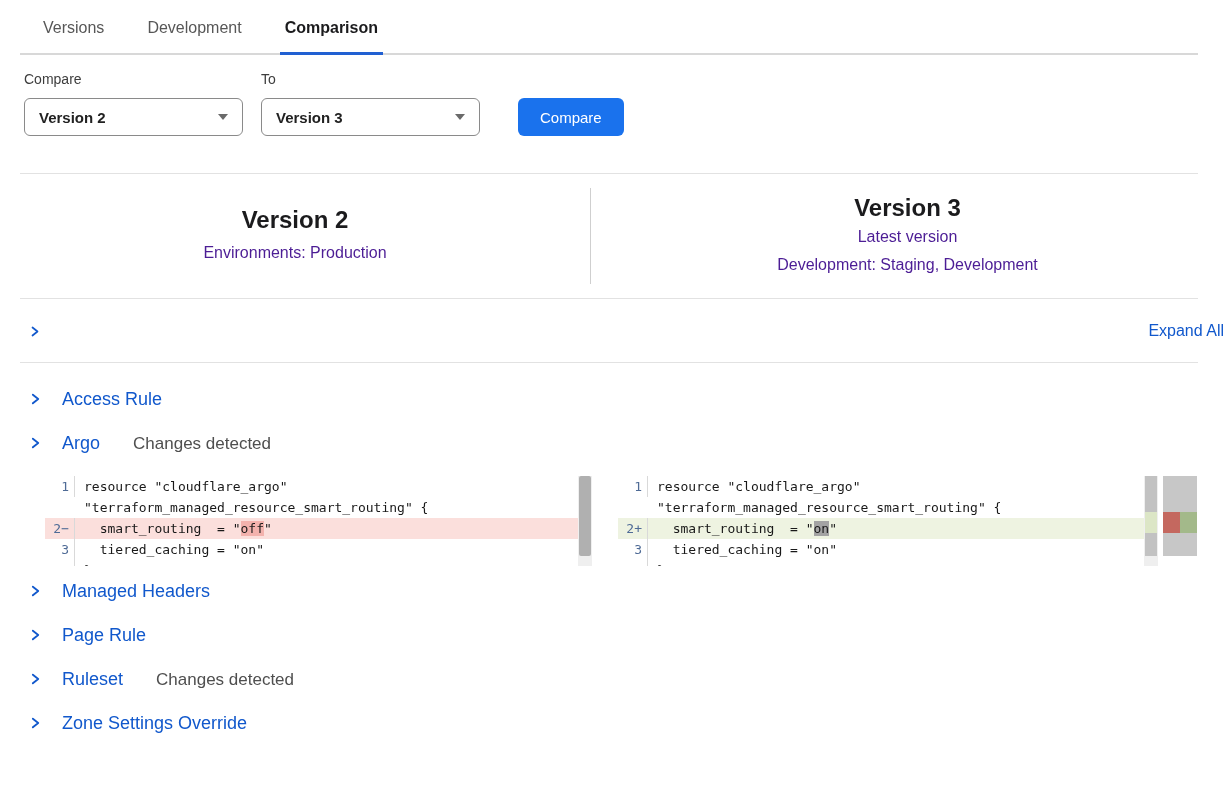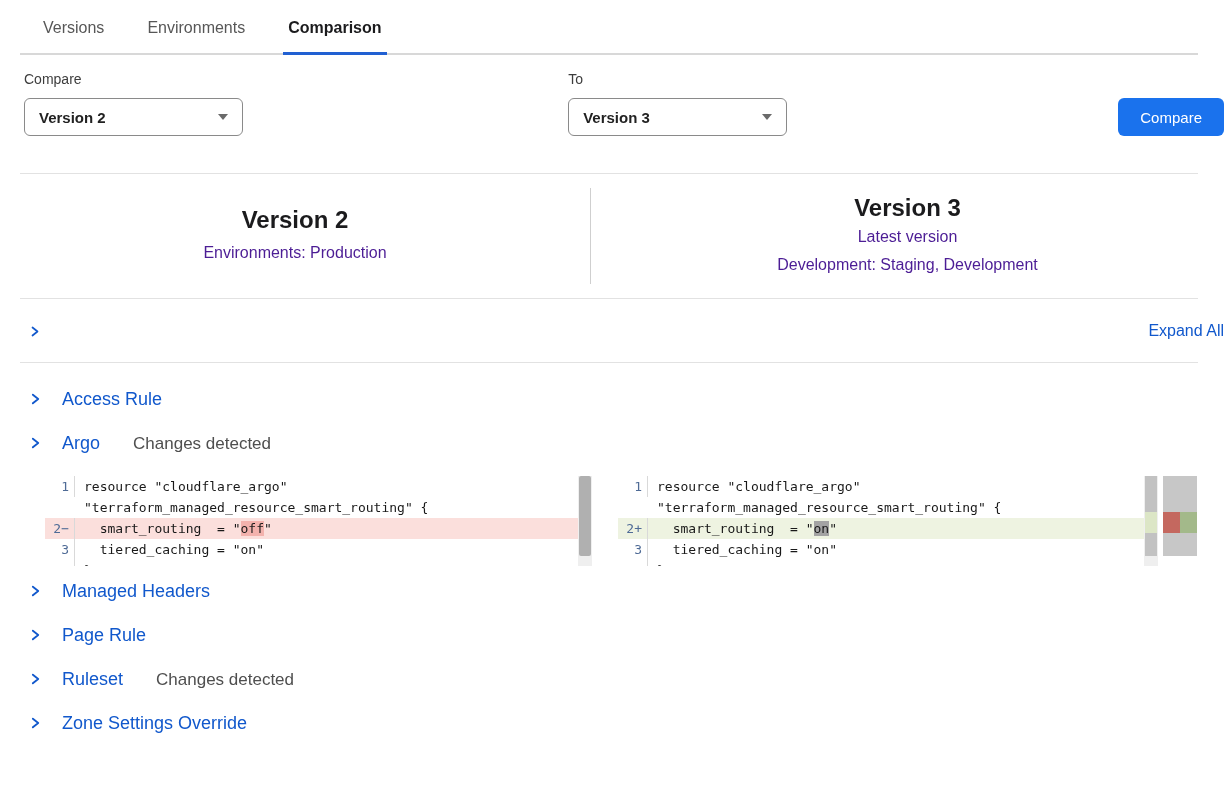--- a/index.html
+++ b/index.html
@@ -20,23 +20,23 @@
     font-size:16px; color:#575757; padding:0 3px 16px;
     position:relative; cursor:pointer; white-space:nowrap;
   }
   .tab.active { color:#1b1b1d; font-weight:600; }
   .tab.active::after {
     content:""; position:absolute; left:-2px; right:-2px; bottom:-2px;
     height:3px; background:#2160d2;
   }
 
   
-  .controls { display:flex; align-items:flex-end; padding:16px 0 0 24px;justify-content:space-between; }
+  .controls { display:flex; align-items:flex-end; padding:16px 0 0 24px; }
   .field { display:flex; flex-direction:column; }
-  .field + .field { margin-left:32px; }
+  .field + .field { margin-left:18px; }
   .flabel { font-size:14px; color:#3d3d3d; margin-bottom:11px; }
   .select {
     width:219px; height:38px; border:1px solid #8a8a8a; border-radius:6px;
     background:#fff; display:flex; align-items:center; justify-content:space-between;
     padding:0 14px; cursor:pointer;
   }
   .select .val { font-size:15px; font-weight:700; color:#222; }
   .caret {
     width:0; height:0; border-left:5px solid transparent;
     border-right:5px solid transparent; border-top:6px solid #6a6a6a;
@@ -108,21 +108,21 @@
   .mm-band  { position:absolute; top:36px; left:0; width:100%; height:21px; display:flex; }
   .mm-red   { width:50%; background:#c4685f; }
   .mm-green { width:50%; background:#a3b98a; }
   .mm-gray2 { position:absolute; top:57px; left:0; width:100%; height:23px; background:#c7c7c7; }
 </style>
 </head>
 <body>
 
 <div class="tabbar">
   <div class="tab">Versions</div>
-  <div class="tab">Environments</div>
+  <div class="tab">Development</div>
   <div class="tab active">Comparison</div>
 </div>
 
 <div class="controls">
   <div class="field">
     <div class="flabel">Compare</div>
     <div class="select">
       <span class="val">Version 2</span>
       <span class="caret"></span>
     </div>

